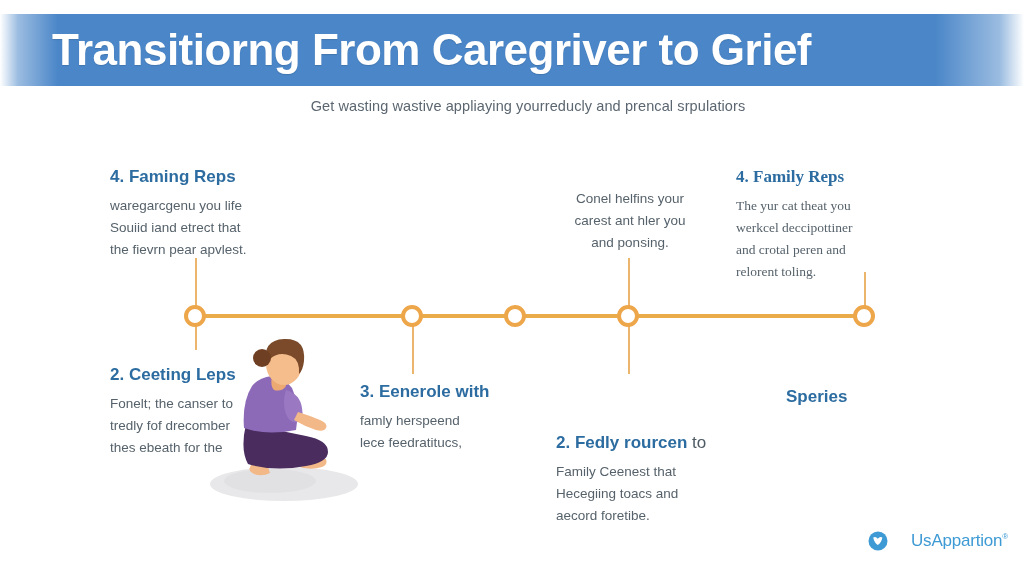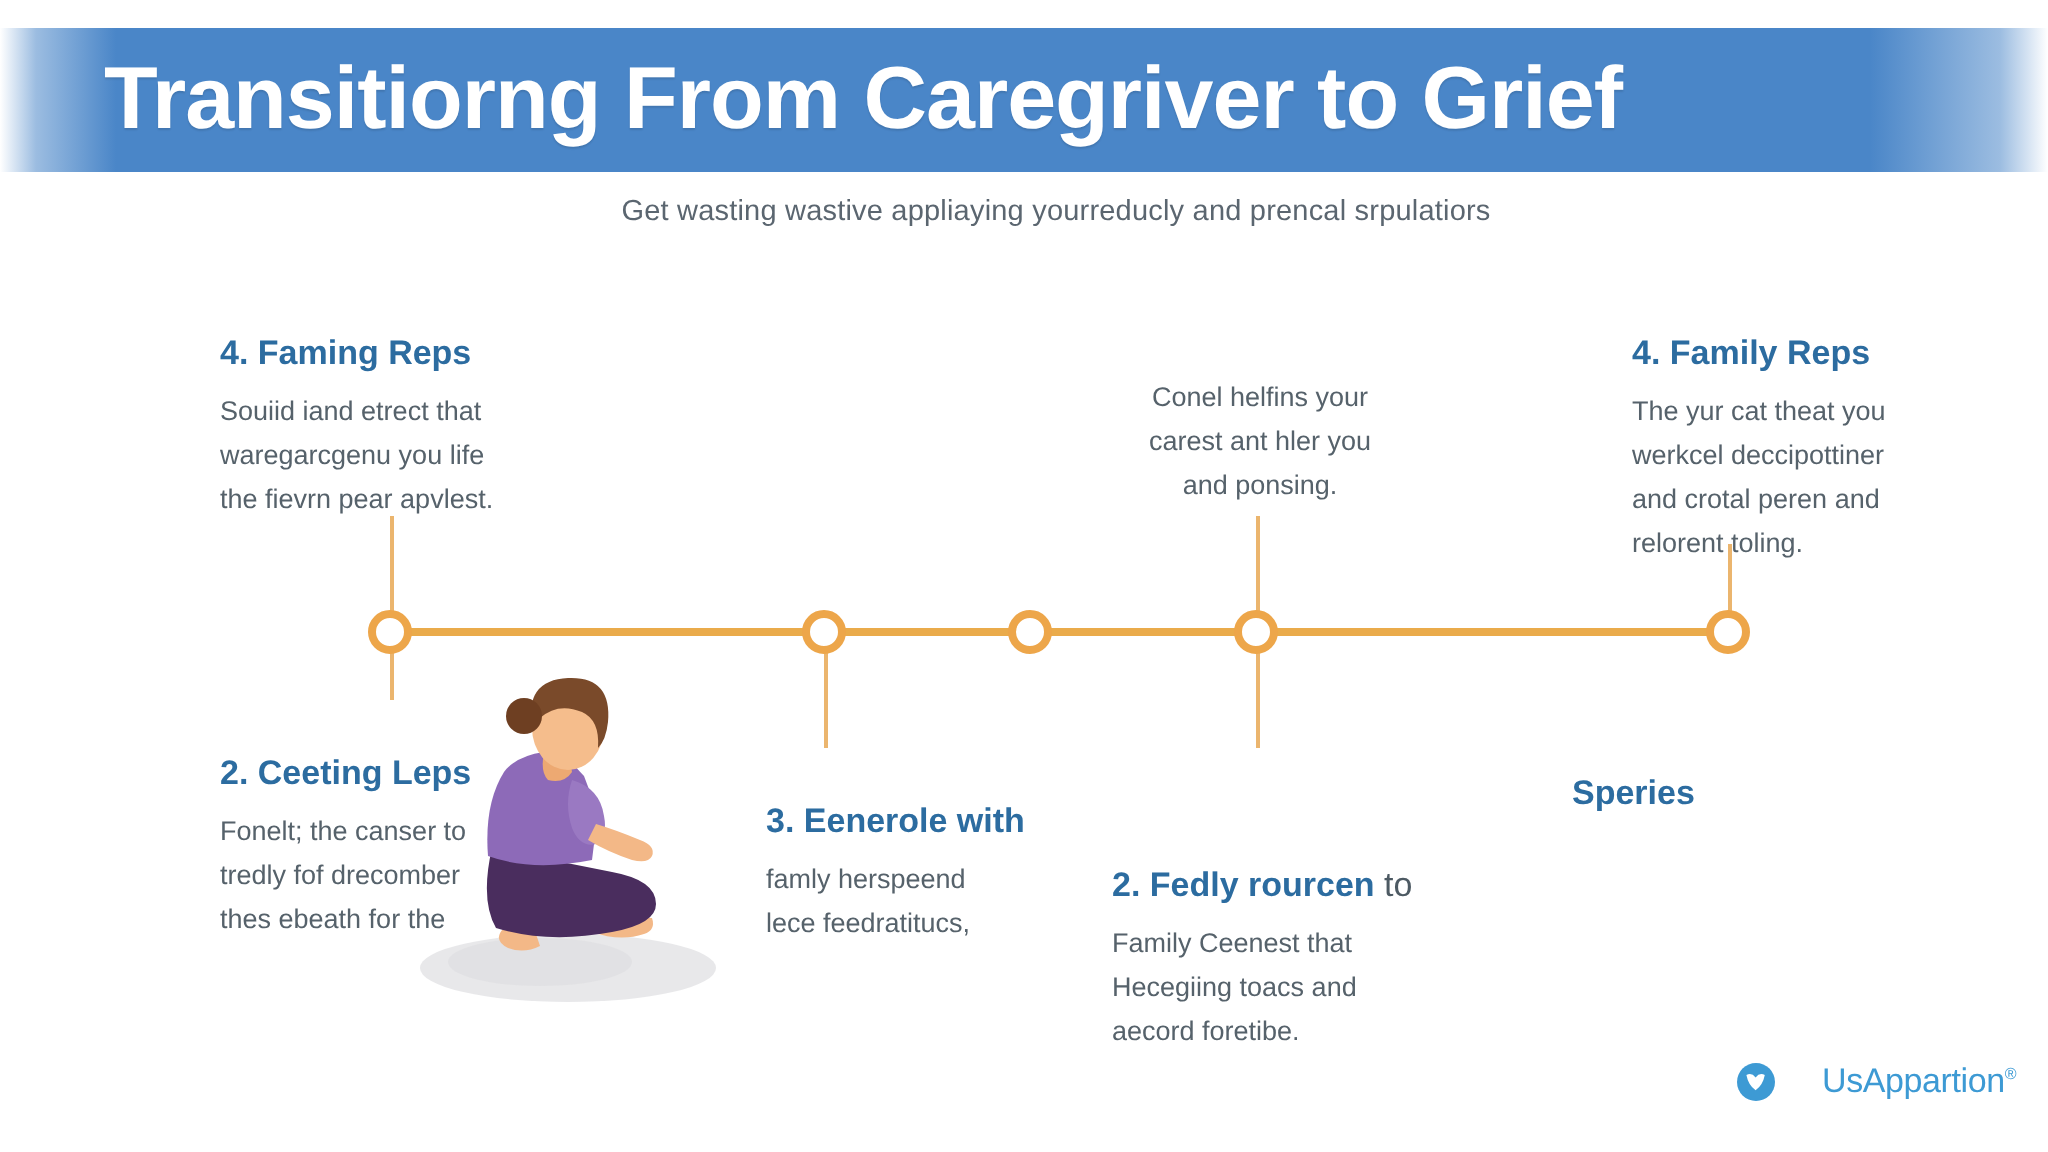--- a/index.html
+++ b/index.html
@@ -157,54 +157,54 @@
 
   <div class="node" style="left:195px;"></div>
   <div class="node" style="left:412px;"></div>
   <div class="node" style="left:515px;"></div>
   <div class="node" style="left:628px;"></div>
   <div class="node" style="left:864px;"></div>
 
   <div class="block" style="left:110px; top:166px; width:180px;">
     <div class="heading">4. Faming Reps</div>
     <div class="body">
+      <div>waregarcgenu you life</div>
       <div>Souiid iand etrect that</div>
-      <div>waregarcgenu you life</div>
       <div>the fievrn pear apvlest.</div>
     </div>
   </div>
 
   <div class="block center-align" style="left:540px; top:188px; width:180px;">
     <div class="body">
       <div>Conel helfins your</div>
       <div>carest ant hler you</div>
       <div>and ponsing.</div>
     </div>
   </div>
 
-  <div class="block" style="left:816px; top:166px; width:180px;">
+  <div class="block" style="left:736px; top:166px; width:180px;font-family:Liberation Serif, serif;">
     <div class="heading">4. Family Reps</div>
     <div class="body">
       <div>The yur cat theat you</div>
       <div>werkcel deccipottiner</div>
       <div>and crotal peren and</div>
       <div>relorent toling.</div>
     </div>
   </div>
 
-  <div class="block" style="left:110px; top:376px; width:180px;">
+  <div class="block" style="left:110px; top:364px; width:180px;">
     <div class="heading">2. Ceeting Leps</div>
     <div class="body">
       <div>Fonelt; the canser to</div>
       <div>tredly fof drecomber</div>
       <div>thes ebeath for the</div>
     </div>
   </div>
 
-  <div class="block" style="left:360px; top:400px; width:180px;margin-left:23px;">
+  <div class="block" style="left:360px; top:381px; width:180px;">
     <div class="heading">3. Eenerole with</div>
     <div class="body">
       <div>famly herspeend</div>
       <div>lece feedratitucs,</div>
     </div>
   </div>
 
   <div class="block" style="left:556px; top:384px; width:190px;margin-top:48px;">
     <div class="heading">
       <span>2. Fedly rourcen</span><span class="tail"> to</span>

